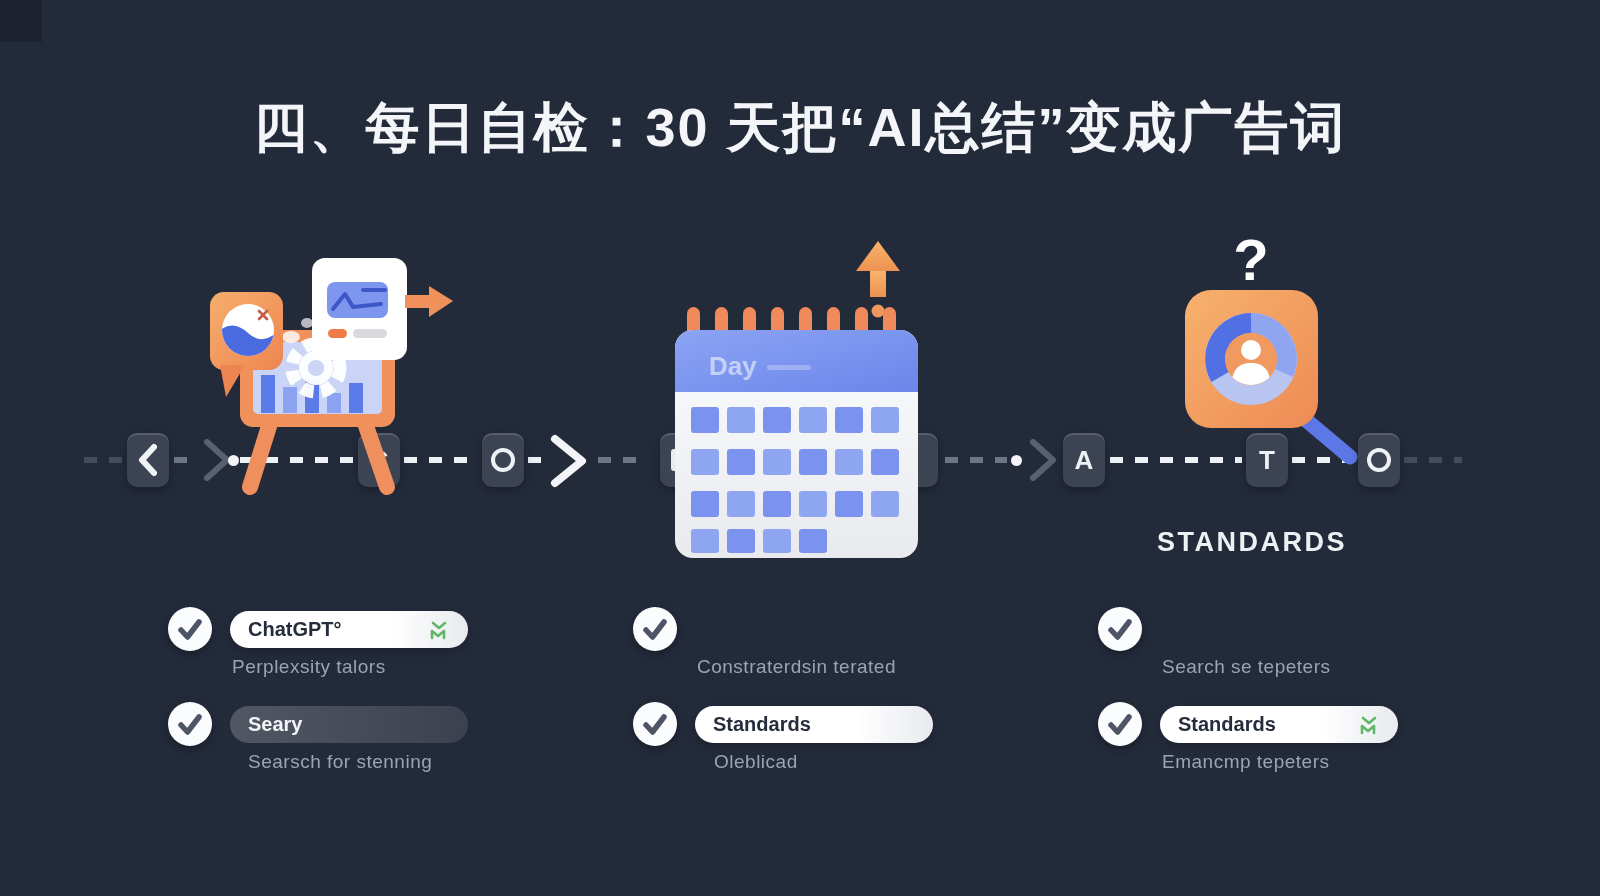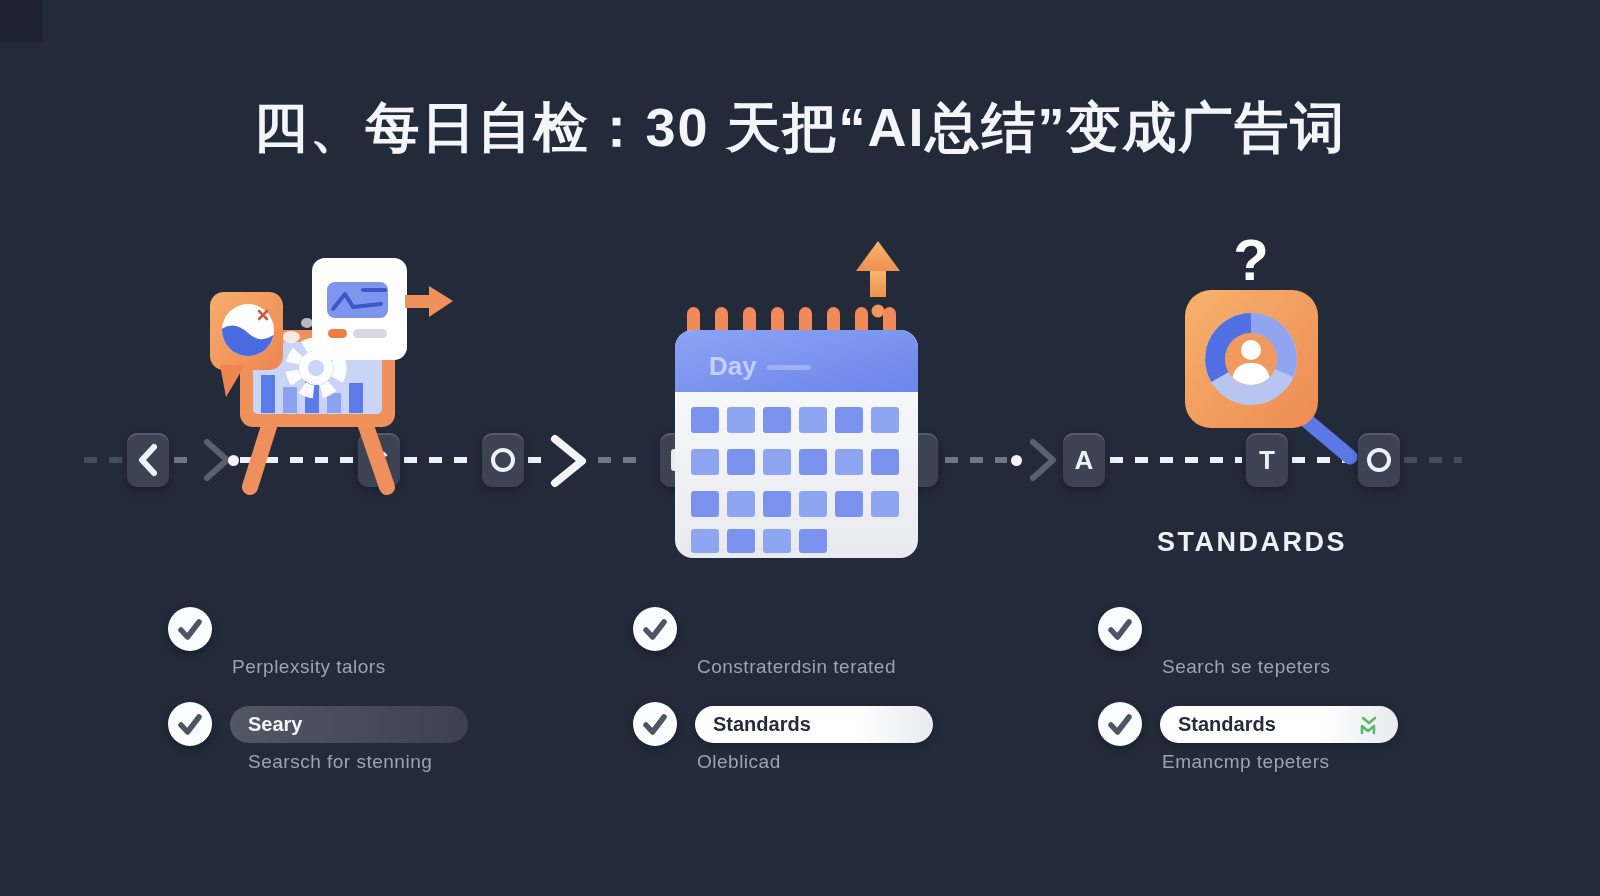--- a/index.html
+++ b/index.html
@@ -258,20 +258,29 @@
     </g>
   </svg>
 
   <div class="heading" style="left:1132px">STANDARDS</div>
 
   <div class="check" style="left:168px;top:607px">
     <svg width="44" height="44" viewBox="0 0 44 44">
         <polyline points="13,23 19.5,30 31,15" fill="none" stroke="#4d5566" stroke-width="5.5" stroke-linecap="round" stroke-linejoin="round"></polyline>
       </svg>
   </div>
+  <div class="pill light" style="left:230px;top:611px">
+    <span>ChatGPT°</span>
+    <span class="badge">
+      <svg width="22" height="22" viewBox="0 0 22 22">
+          <polyline points="5,4 11,9 17,4" fill="none" stroke="#5fb768" stroke-width="2.6" stroke-linecap="round" stroke-linejoin="round"></polyline>
+          <polyline points="4,19 4,12 10,17 16,12 16,19" fill="none" stroke="#5fb768" stroke-width="2.6" stroke-linecap="round" stroke-linejoin="round"></polyline>
+        </svg>
+    </span>
+  </div>
   <div class="note" style="left:232px;top:656px">Perplexsity talors</div>
 
   <div class="check" style="left:168px;top:702px">
     <svg width="44" height="44" viewBox="0 0 44 44">
         <polyline points="13,23 19.5,30 31,15" fill="none" stroke="#4d5566" stroke-width="5.5" stroke-linecap="round" stroke-linejoin="round"></polyline>
       </svg>
   </div>
   <div class="pill dusk" style="left:230px;top:706px">
     <span>Seary</span>
   </div>
@@ -285,21 +294,21 @@
   <div class="note" style="left:697px;top:656px">Constraterdsin terated</div>
 
   <div class="check" style="left:633px;top:702px">
     <svg width="44" height="44" viewBox="0 0 44 44">
         <polyline points="13,23 19.5,30 31,15" fill="none" stroke="#4d5566" stroke-width="5.5" stroke-linecap="round" stroke-linejoin="round"></polyline>
       </svg>
   </div>
   <div class="pill light" style="left:695px;top:706px">
     <span>Standards</span>
   </div>
-  <div class="note" style="left:697px;top:751px">Oleblicad</div>
+  <div class="note" style="left:714px;top:751px">Oleblicad</div>
 
   <div class="check" style="left:1098px;top:607px">
     <svg width="44" height="44" viewBox="0 0 44 44">
         <polyline points="13,23 19.5,30 31,15" fill="none" stroke="#4d5566" stroke-width="5.5" stroke-linecap="round" stroke-linejoin="round"></polyline>
       </svg>
   </div>
   <div class="note" style="left:1162px;top:656px">Search se tepeters</div>
 
   <div class="check" style="left:1098px;top:702px">
     <svg width="44" height="44" viewBox="0 0 44 44">

